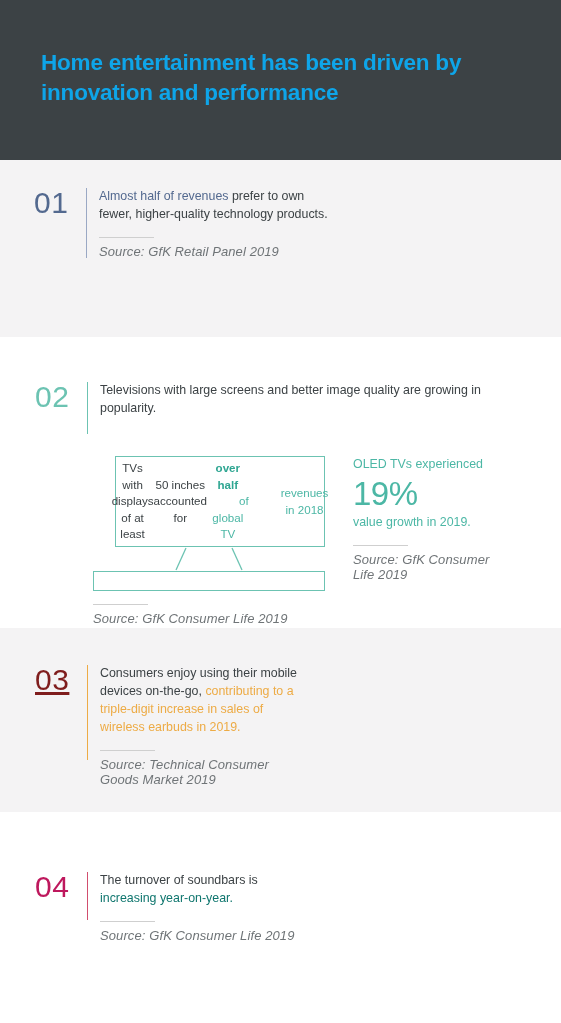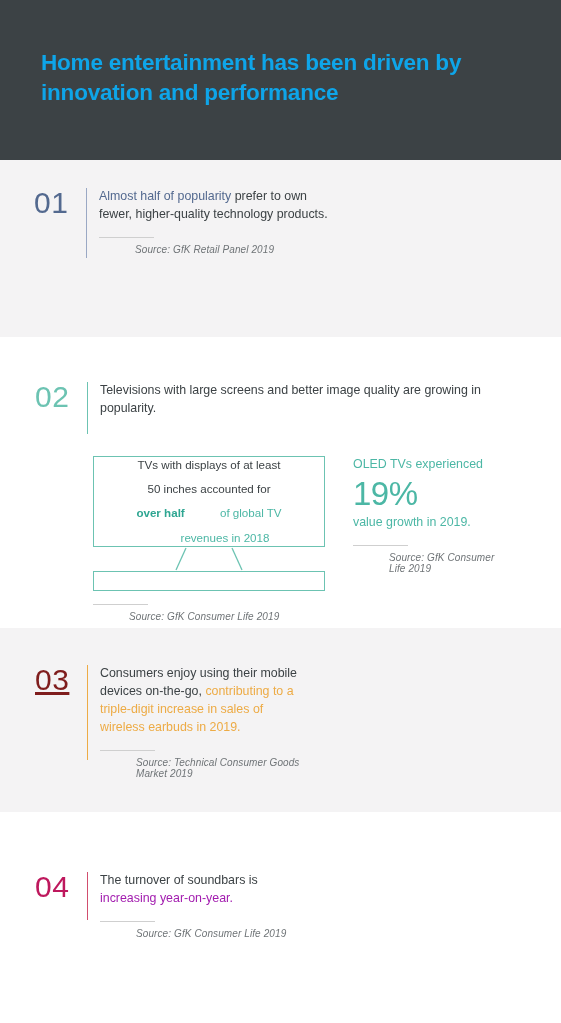--- a/index.html
+++ b/index.html
@@ -72,25 +72,24 @@
     margin: 0;
   }
   .src-wrap { margin-top: 13px; }
   .src-rule {
     width: 55px;
     height: 1px;
     background: #cfcfcf;
     margin-bottom: 6px;
   }
   .src {
-    font-size: 10px;
+    font-size: 13px;
     font-style: italic;
     color: #6f7477;
     letter-spacing: 0.1px;
-    margin-left: 36px;
   }
 
   
   .s1-wrap { padding: 28px 0 0 34px; }
   .s1 .num { color: #53698f; }
   .s1 .rulebar { background: #9aa8c4; height: 70px; align-self: flex-start; }
   .s1 .body-col { width: 232px; flex: none; }
   .s1 .accent { color: #53698f; }
   .circle-icon {
     position: absolute;
@@ -109,28 +108,28 @@
   .s2-lower {
     display: flex;
     padding: 22px 0 0 93px;
   }
   .tv-col { width: 232px; flex: none; }
   .tv-screen {
     border: 1.3px solid #6cc3b2;
     height: 91px;
     box-sizing: border-box;
     display: flex;
-    flex-direction: column;
     align-items: center;
-    justify-content: space-between;
+    justify-content: center;
     text-align: center;
     font-size: 11.6px;
     line-height: 1.42;
     color: #3c4245;
     padding: 0 16px;
+    margin-left: 22px;
   }
   .tv-screen .teal { color: #4cb7a5; padding-left: 32px; }
   .tv-screen .teal-bold { color: #2fa692; font-weight: bold; }
   .tv-stand { height: 24px; position: relative; }
   .tv-base {
     border: 1.3px solid #6cc3b2;
     height: 20px;
     box-sizing: border-box;
   }
 
@@ -155,36 +154,36 @@
   .s3 .num { color: #7f1d1d; text-decoration: underline; }
   .s3 .rulebar { background: #edab45; height: 95px; align-self: flex-start; }
   .s3 .body-col { width: 200px; flex: none; }
   .s3 .accent { color: #edab45; }
 
   
   .s4-wrap { padding: 60px 0 0 35px; }
   .s4 .num { color: #be185d; }
   .s4 .rulebar { background: #d14e6e; height: 48px; align-self: flex-start; }
   .s4 .body-col { width: 210px; flex: none; }
-  .s4 .accent { color: #a21caf; }
+  .s4 .accent { color: #0f766e; }
 </style>
 </head>
 <body>
 
 <div class="header">
   <h1>Home entertainment has been driven by innovation and performance</h1>
 </div>
 
 <div class="band band-gray band1">
   <div class="s1-wrap">
     <div class="item s1">
       <div class="num">01</div>
       <div class="rulebar"></div>
       <div class="body-col">
-        <p class="stmt"><span class="accent">Almost half of popularity</span><span> prefer to own fewer, higher-quality technology products.</span></p>
+        <p class="stmt"><span class="accent">Almost half of revenues</span><span> prefer to own fewer, higher-quality technology products.</span></p>
         <div class="src-wrap">
           <div class="src-rule"></div>
           <div class="src">Source: GfK Retail Panel 2019</div>
         </div>
       </div>
     </div>
   </div>
 
   <svg class="circle-icon" viewBox="0 0 113 113">
 

